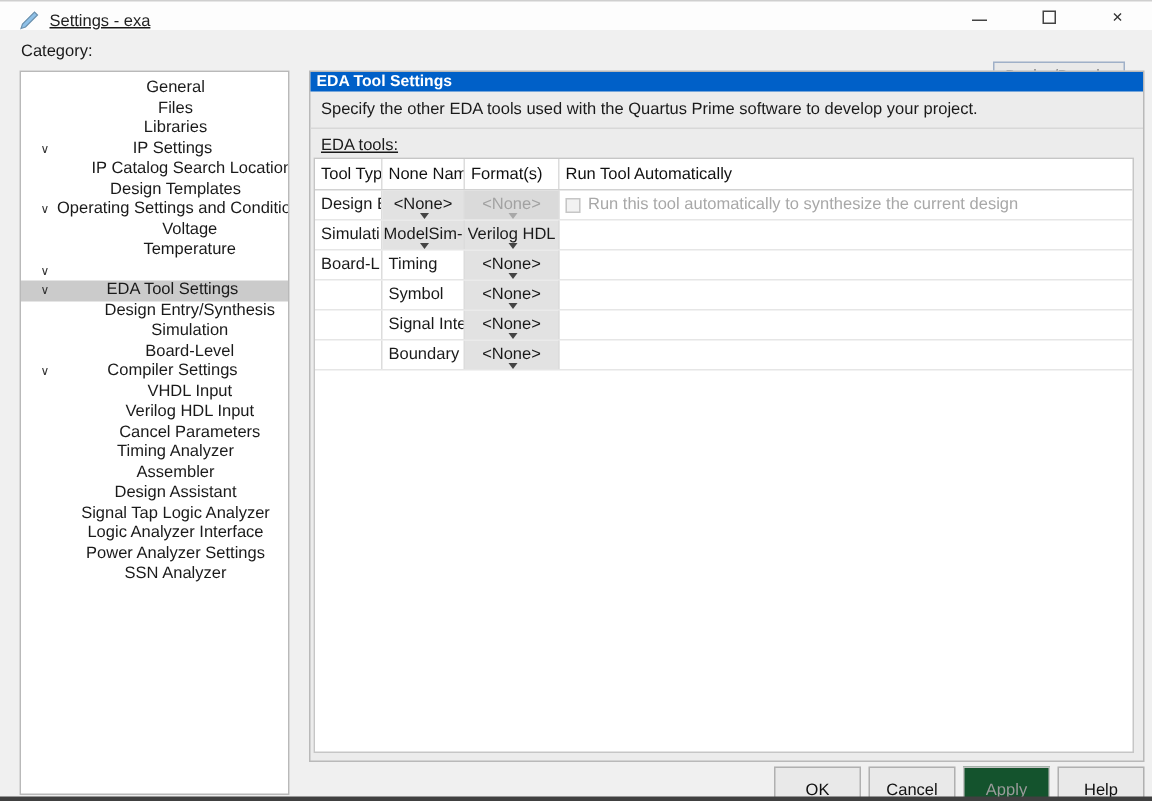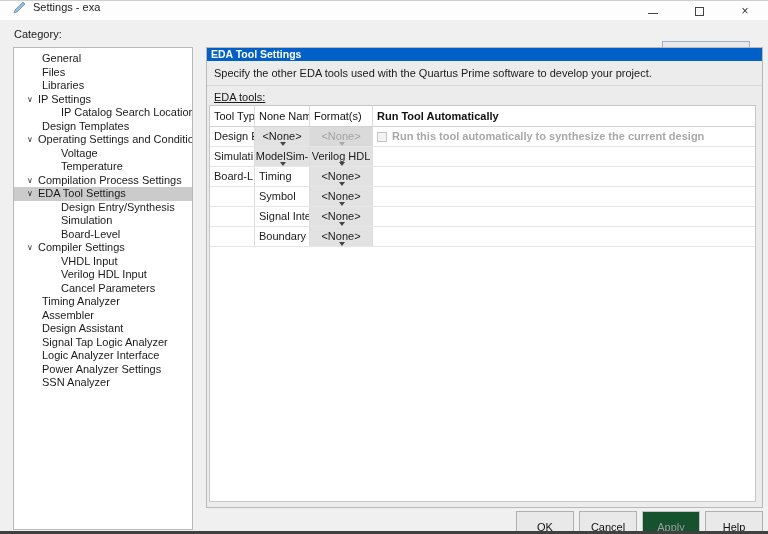--- a/index.html
+++ b/index.html
@@ -9,21 +9,21 @@
     font-size: 11px;
     color: #1a1a1a;
     background: #f0f0f0;
     position: relative;
     overflow: hidden;
   }
   
   .titlebar {
     position:absolute; top:0; left:0; right:0; height:20px;
     background:#fdfdfd; border-top:1px solid #cfcfcf;
-    display:flex; align-items:flex-start;
+    display:flex; align-items:flex-end;text-decoration:underline;
   }
   .title-icon { margin-left:13px; width:13px; height:13px; display:inline-block; }
   .title-text { margin-left:7px; font-size:11px; color:#222; }
   .win-controls { position:absolute; right:0; top:0; height:20px; display:flex; }
   .win-btn { width:46px; height:20px; display:flex; align-items:center; justify-content:center; cursor:default; }
   .glyph-min { width:10px; border-top:1px solid #444; display:inline-block; margin-top:5px;}
   .glyph-max { width:9px; height:9px; border:1px solid #444; display:inline-block; }
   .glyph-close { font-size:12px; color:#333; line-height:1; }
   
   .category-label { position:absolute; left:14px; top:28px; }
@@ -32,21 +32,21 @@
     background:#e9e9e9; border:1px solid #9fb0c8; font-size:10.5px;
     font-family:"Liberation Sans",sans-serif; color:#111;margin-top:15px;
   }
   
   .tree-panel {
     position:absolute; left:13px; top:47px; width:180px; height:483px;
     background:#ffffff; border:1px solid #b9b9b9; overflow:hidden; padding-top:4px;
   }
   .tree-item {
     position:relative; height:13.5px; line-height:13.5px;
-    padding-left:28px; white-space:nowrap; cursor:default;
+    padding-left:28px; white-space:nowrap; cursor:default;text-align:center;
   }
   .tree-item.exp { padding-left:24px; }
   .tree-item.child { padding-left:47px; }
   .chev {
     position:absolute; left:13px; top:0; font-size:8px; color:#333; line-height:13.5px;
   }
   
   .main-panel {
     position:absolute; left:206px; top:47px; width:557px; height:461px;
     background:#ececec; border:1px solid #b9b9b9;
@@ -66,21 +66,21 @@
   .trow { display:flex; height:20px; border-bottom:1px solid #e6e6e6; }
   .trow.thead { height:21px; border-bottom:1px solid #d2d2d2; }
   .tcell {
     border-right:1px solid #dcdcdc; padding:0 4px; line-height:19px;
     white-space:nowrap; overflow:hidden;
   }
   .thead .tcell { line-height:20px; color:#111; }
   .c-type   { width:45px; flex:none; }
   .c-name   { width:55px; flex:none; }
   .c-format { width:63px; flex:none; }
-  .c-run    { flex:1; border-right:none; display:flex; align-items:center;font-weight:bold; }
+  .c-run    { flex:1; border-right:none; display:flex; align-items:center; }
   .dd { background:#e2e2e2; display:flex; align-items:center; justify-content:space-between;flex-direction:column; }
   .dd .dd-val { overflow:hidden; white-space:nowrap; }
   .dd-arrow {
     width:0; height:0; flex:none; margin-left:2px;
     border-left:3px solid transparent; border-right:3px solid transparent;
     border-top:4px solid #444;
   }
   .dd.dis { background:#dadada; color:#a2a2a2; }
   .dd.dis .dd-arrow { border-top-color:#a8a8a8; }
   .cb {
@@ -127,21 +127,21 @@
 <div class="tree-panel" id="tree">
     <div class="tree-item"><span>General</span></div>
     <div class="tree-item"><span>Files</span></div>
     <div class="tree-item"><span>Libraries</span></div>
     <div class="tree-item exp"><span class="chev">∨</span><span>IP Settings</span></div>
     <div class="tree-item child"><span>IP Catalog Search Locations</span></div>
     <div class="tree-item"><span>Design Templates</span></div>
     <div class="tree-item exp"><span class="chev">∨</span><span>Operating Settings and Conditions</span></div>
     <div class="tree-item child"><span>Voltage</span></div>
     <div class="tree-item child"><span>Temperature</span></div>
-    <div class="tree-item exp"><span class="chev">∨</span><span>Compilation Process Settings</span></div>
+    <div class="tree-item exp"><span class="chev">∨</span></div>
     <div class="tree-item exp" style="background: rgb(203, 203, 203);"><span class="chev">∨</span><span>EDA Tool Settings</span></div>
     <div class="tree-item child"><span>Design Entry/Synthesis</span></div>
     <div class="tree-item child"><span>Simulation</span></div>
     <div class="tree-item child"><span>Board-Level</span></div>
     <div class="tree-item exp"><span class="chev">∨</span><span>Compiler Settings</span></div>
     <div class="tree-item child"><span>VHDL Input</span></div>
     <div class="tree-item child"><span>Verilog HDL Input</span></div>
     <div class="tree-item child"><span>Cancel Parameters</span></div>
     <div class="tree-item"><span>Timing Analyzer</span></div>
     <div class="tree-item"><span>Assembler</span></div>

